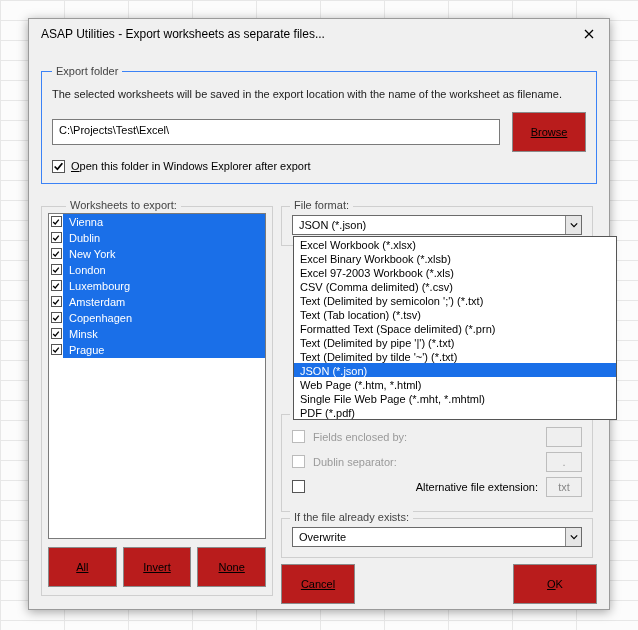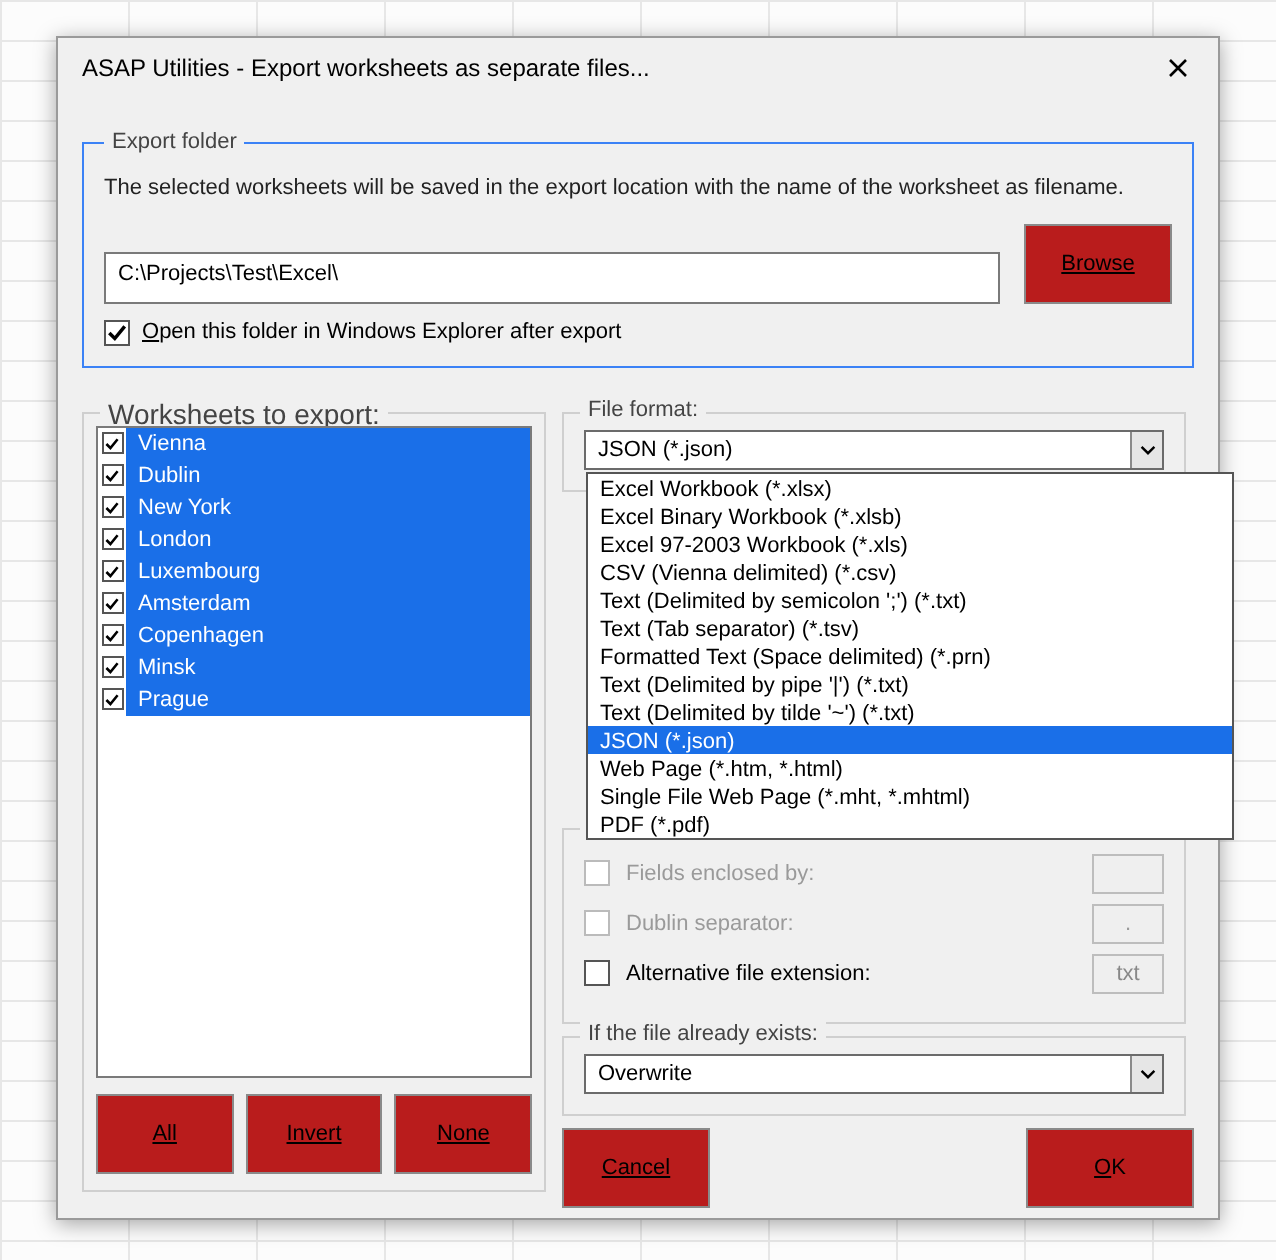--- a/index.html
+++ b/index.html
@@ -48,21 +48,21 @@
     padding: 8px 10px 10px 10px;
     position: relative;
   }
   fieldset > legend {
     font-size: 11px;
     color: #444;
     padding: 0 4px;
   }
   .desc { color: #222; margin: 2px 0 10px 0; line-height: 1.35; }
 
-  .path-row { display: flex; align-items: flex-end; gap: 12px; }
+  .path-row { display: flex; align-items: center; gap: 12px; }
   .path-input {
     flex: 1;
     background: #fff;
     border: 1px solid #7a7a7a;
     padding: 4px 6px;
     height: 26px;
   }
   .btn {
     background: #b91c1c;
     border: 1px solid #8a8a8a;
@@ -94,22 +94,22 @@
   .col-left { width: 232px; }
   .col-right { flex: 1; }
 
   .ws-group {
     border: 1px solid #cfcfcf;
     margin: 6px 0;
     padding: 6px 6px 8px 6px;
     position: relative;
   }
   .ws-group > .legend {
-    position: absolute; top: -8px; left: 8px;
-    background: #f0f0f0; padding: 0 4px; font-size: 14px; color: #444;
+    position: absolute; top: -8px; left: 24px;
+    background: #f0f0f0; padding: 0 4px; font-size: 11px; color: #444;
   }
   .ws-list {
     width: 218px; height: 326px;
     background: #fff;
     border: 1px solid #7a7a7a;
     overflow: hidden;
     position: relative;
   }
   .ws-item {
     display: flex; align-items: center;
@@ -169,21 +169,21 @@
     padding: 1px 6px;
     height: 14px; line-height: 14px;
     white-space: nowrap;
   }
   .dd-item.selected {
     background: #1a6fe8; color: #fff;
   }
 
   .nss-row { display: flex; align-items: center; gap: 8px; height: 22px; margin: 3px 0; }
   .nss-row .lbl { flex: 1; color: #9a9a9a; }
-  .nss-row .lbl.enabled { color: #000; }
+  .nss-row .lbl.enabled { color: #000; text-align: right; }
   .mini-input {
     width: 36px; height: 20px; background: #efefef;
     border: 1px solid #bdbdbd; text-align: center; color: #9a9a9a;
     display: flex; align-items: center; justify-content: center;
   }
   .bottom-row {
     display: flex; gap: 8px; margin-top: 4px; align-items: center;
   }
   .bottom-row .spacer { flex: 1; }
 </style>
@@ -338,23 +338,23 @@
           <span>JSON (*.json)</span>
           <span class="arrow">
             <svg viewBox="0 0 10 10">
                 <path d="M1 3 L5 7 L9 3" fill="none" stroke="#000" stroke-width="1.5"></path>
               </svg>
           </span>
           <div class="dropdown" id="ff-dd">
               <div class="dd-item">Excel Workbook (*.xlsx)</div>
               <div class="dd-item">Excel Binary Workbook (*.xlsb)</div>
               <div class="dd-item">Excel 97-2003 Workbook (*.xls)</div>
-              <div class="dd-item">CSV (Vienna delimited) (*.csv)</div>
+              <div class="dd-item">CSV (Comma delimited) (*.csv)</div>
               <div class="dd-item">Text (Delimited by semicolon ';') (*.txt)</div>
-              <div class="dd-item">Text (Tab separator) (*.tsv)</div>
+              <div class="dd-item">Text (Tab location) (*.tsv)</div>
               <div class="dd-item">Formatted Text (Space delimited) (*.prn)</div>
               <div class="dd-item">Text (Delimited by pipe '|') (*.txt)</div>
               <div class="dd-item">Text (Delimited by tilde '~') (*.txt)</div>
               <div class="dd-item selected">JSON (*.json)</div>
               <div class="dd-item">Web Page (*.htm, *.html)</div>
               <div class="dd-item">Single File Web Page (*.mht, *.mhtml)</div>
               <div class="dd-item">PDF (*.pdf)</div>
             </div>
         </div>
       </div>

